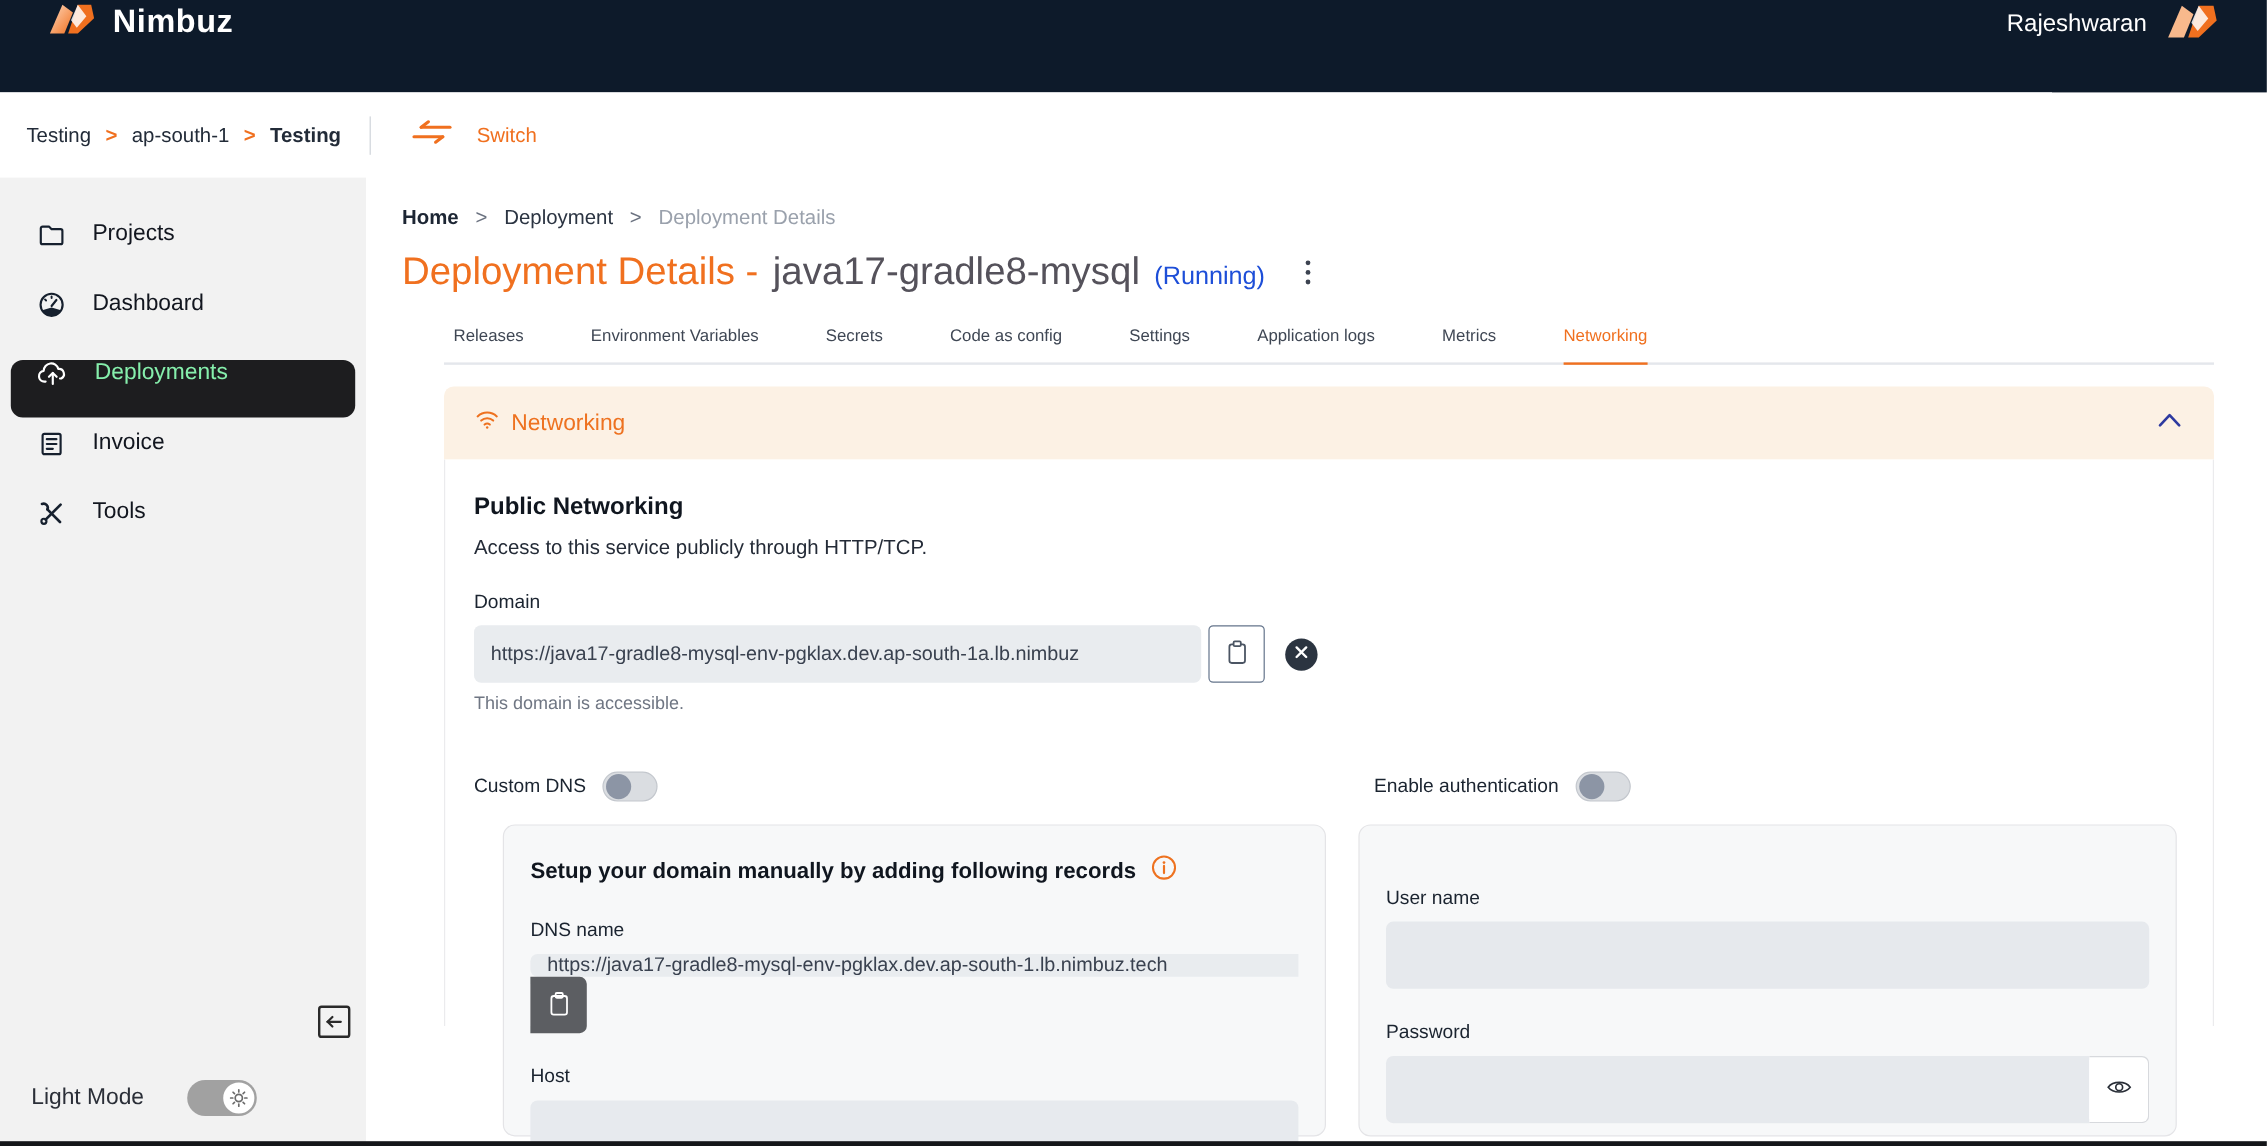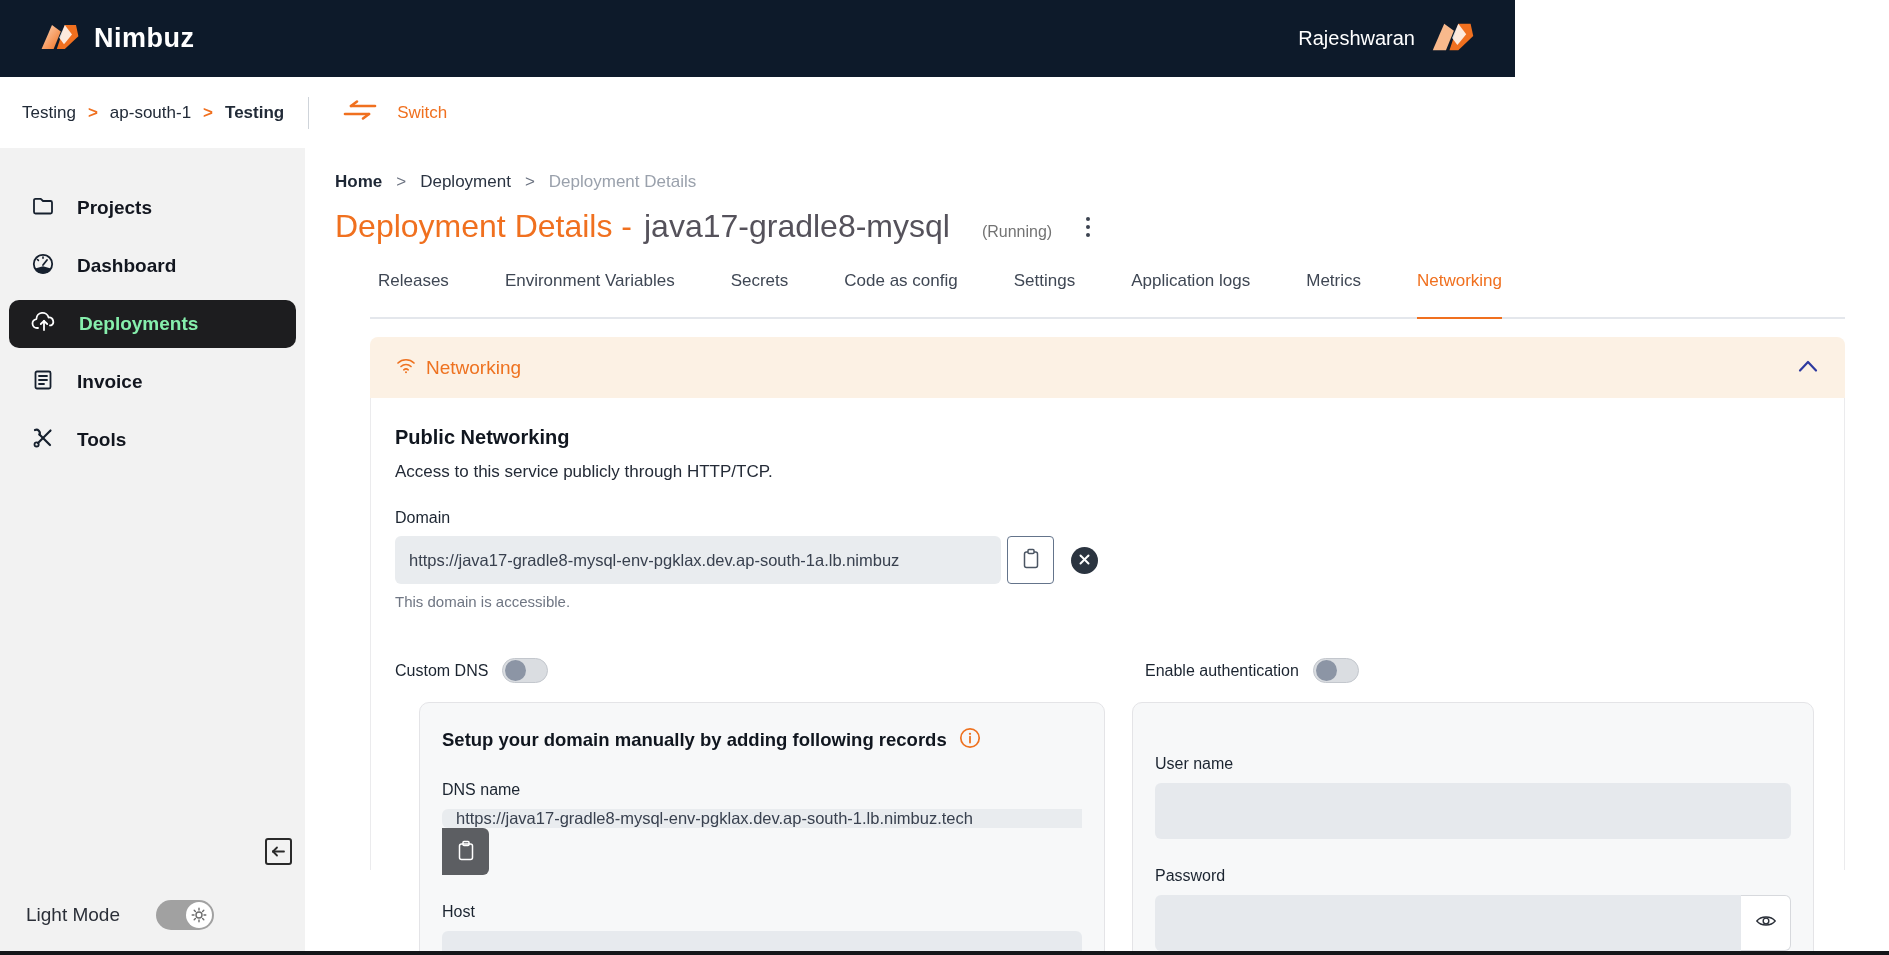--- a/index.html
+++ b/index.html
@@ -1,41 +1,41 @@
 <!DOCTYPE html>
 <html><head>
 <meta charset="utf-8">
 <style>
   * { margin:0; padding:0; box-sizing:border-box; }
   html,body { width:1889px; height:955px; overflow:hidden; background:#fff;
     font-family:"Liberation Sans", sans-serif; color:#1f2430; }
 
   
-  .app-header { position:absolute; left:0; top:0; width:1515px; height:77px;
-    background:#0d1a2a; display:flex; align-items:center; justify-content:space-between;
+  .app-header { position:absolute; left:0; top:0; width:1889px; height:77px;
+    background:#0d1a2a; display:flex; align-items:flex-start; justify-content:space-between;
     padding:0 40px; }
   .brand { display:flex; align-items:center; gap:14px; }
   .brand-name { color:#fff; font-size:27px; font-weight:700; letter-spacing:.5px; }
   .user-box { display:flex; align-items:center; gap:16px; }
   .user-name { color:#fff; font-size:20px; }
 
   
   .env-bar { position:absolute; left:0; top:77px; width:1710px; height:71px;
     background:#fff; display:flex; align-items:center; padding:0 22px; }
   .env-crumbs { display:flex; align-items:center; gap:12px; font-size:17px; color:#222b38; }
   .env-sep { color:#f0701f; font-weight:700; }
   .env-crumb-last { font-weight:600; }
   .env-divider { width:1px; height:32px; background:#cfd4da; margin:0 32px 0 24px; }
   .switch-link { display:flex; align-items:center; gap:18px; color:#f0701f; font-size:17px; cursor:pointer; }
 
   
   .sidebar { position:absolute; left:0; top:148px; width:305px; height:807px; background:#f2f2f2; }
   .side-nav { padding-top:36px; display:flex; flex-direction:column; gap:10px; }
-  .side-item { display:flex; align-items:center; gap:22px; height:48px;
-    margin:0 9px; padding-left:22px; border-radius:10px; font-size:19px; color:#12161f; cursor:pointer;font-weight:bold; }
+  .side-item { display:flex; align-items:flex-start; gap:22px; height:48px;
+    margin:0 9px; padding-left:22px; border-radius:10px; font-size:19px; color:#12161f; cursor:pointer; }
   .side-item svg { flex:0 0 auto; }
   .side-item.active { background:#1d1d1f; color:#86efac; }
   .collapse-btn { position:absolute; right:13px; top:690px; width:27px; height:27px;
     border:2px solid #2a2a2a; border-radius:3px; display:flex; align-items:center; justify-content:center;
     cursor:pointer; background:transparent; }
   .lightmode-row { position:absolute; left:26px; bottom:25px; display:flex; align-items:center; gap:36px; }
   .lightmode-label { font-size:19px; color:#2b2f38; }
   .lm-switch { width:58px; height:30px; border-radius:16px; background:#a1a1a1; position:relative; cursor:pointer; }
   .lm-knob { position:absolute; right:2px; top:2px; width:26px; height:26px; border-radius:50%;
     background:#fff; display:flex; align-items:center; justify-content:center; }
@@ -43,29 +43,29 @@
   
   .main { position:absolute; left:305px; top:148px; width:1584px; height:807px; background:#fff; overflow:hidden; }
   .page-crumbs { display:flex; align-items:center; gap:14px; margin:24px 0 0 30px; font-size:17px; }
   .pc-home { color:#1d2634; font-weight:600; }
   .pc-mid { color:#2b3442; }
   .pc-last { color:#9aa1ac; }
   .pc-sep { color:#6b7280; }
   .title-row { display:flex; align-items:baseline; gap:12px; margin:16px 0 0 30px; }
   .title-orange { color:#f0701f; font-size:32px; font-weight:500; }
   .title-name { color:#55525b; font-size:32px; font-weight:400; }
-  .title-status { color:#737373; font-size:16px; margin-left:20px; }
+  .title-status { color:#1d4ed8; font-size:21px; margin-left:0; }
   .kebab { display:flex; flex-direction:column; gap:4px; margin-left:18px; align-self:center; cursor:pointer; padding:4px; }
   .kebab i { width:4px; height:4px; border-radius:50%; background:#3c4350; }
 
   .content { margin:26px 44px 0 65px; width:1475px; }
 
   
   .tabs { display:flex; gap:56px; border-bottom:2px solid #e4e7ec; padding-left:8px; }
-  .tab { font-size:17px; color:#3f4754; padding-bottom:26px; cursor:pointer; white-space:nowrap; }
+  .tab { font-size:14px; color:#3f4754; padding-bottom:15px; cursor:pointer; white-space:nowrap; }
   .tab.active { color:#f0701f; border-bottom:2px solid #f0701f; margin-bottom:-2px; }
 
   
   .acc-header { margin-top:18px; height:61px; background:#fcf1e4; border-radius:8px 8px 0 0;
     display:flex; align-items:center; justify-content:space-between; padding:0 26px; cursor:pointer; }
   .acc-title { display:flex; align-items:center; gap:10px; color:#ee7220; font-size:19px; }
   .panel-body { border-left:1px solid #ebebed; border-right:1px solid #ebebed;
     background:#fff; padding:28px 30px 0 24px; height:472px; }
 
   .sec-title { font-size:20px; font-weight:700; color:#10161f; }

